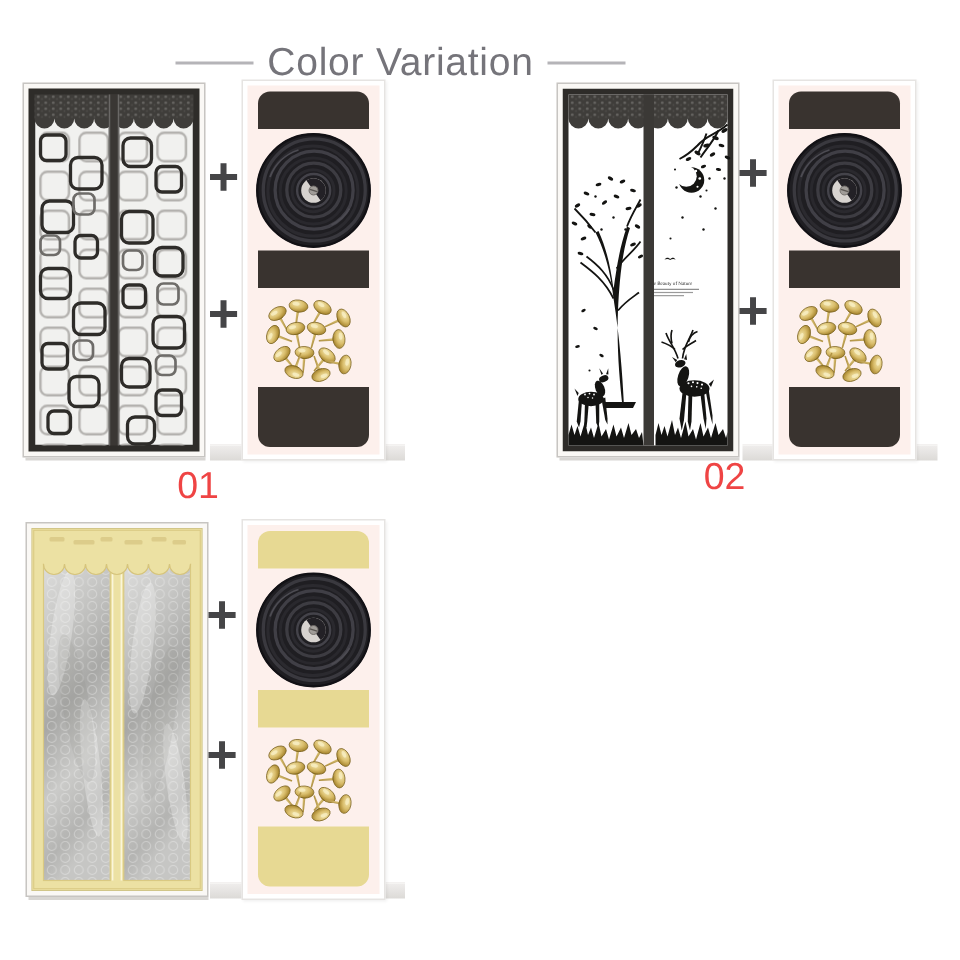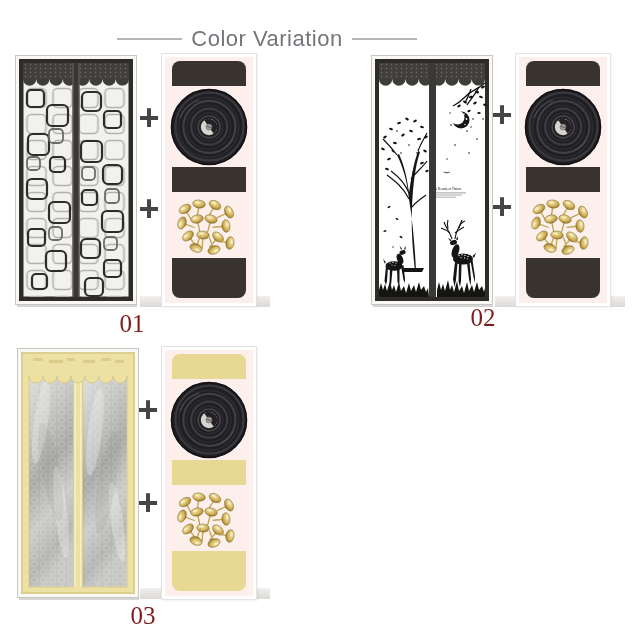--- a/index.html
+++ b/index.html
@@ -1,21 +1,21 @@
 <!DOCTYPE html>
 <html style="--title-gray: #75747a; --block-dark: #39332f; --block-khaki: #e7d993; --strip-bg: #fdf0ec; --mesh-dark: #2e2c29; --door3-khaki: #ece1a3; --gold: #c3a44e;"><head>
 <meta charset="utf-8">
 <style>
   html,body{margin:0;padding:0;background:#fff;}
   .stage{position:relative;width:640px;height:640px;background:#ffffff;overflow:hidden;
          font-family:"Liberation Sans",sans-serif;}
   
   .title-row{position:absolute;left:117px;top:26px;width:300px;display:flex;align-items:center;gap:9px;}
   .title-dash{height:2px;background:#b5b4b8;flex:1;}
-  .title-text{font-size:22px;color:var(--title-gray,#75747a);white-space:nowrap;letter-spacing:0.5px;text-align:right;}
+  .title-text{font-size:26px;color:var(--title-gray,#75747a);white-space:nowrap;letter-spacing:0.5px;text-align:right;}
   
   .door{position:absolute;width:122px;height:250px;box-sizing:border-box;
         border:1px solid #c7c5c2;background:#faf8f5;padding:3px;}
   .door svg{display:block;}
   .door-shadow{position:absolute;height:2px;background:#d8d6d3;}
   
   .plus{position:absolute;width:26px;height:36px;font-size:36px;line-height:36px;font-weight:700;
         color:#454547;text-align:center;}
   
   .strip{position:absolute;width:96px;height:254px;background:#ffffff;border:1px solid #e6e4e2;
@@ -25,22 +25,22 @@
   .block-top{top:4px;height:25px;border-radius:8px 8px 0 0;}
   .block-mid{top:110px;height:25px;}
   .block-bottom{top:201px;height:40px;border-radius:0 0 8px 8px;}
   .strip--dark .block{background:var(--block-dark,#39332f);}
   .strip--khaki .block{background:var(--block-khaki,#e7d993);}
   .roll-slot{position:absolute;top:31px;left:50%;margin-left:-39px;width:78px;height:78px;}
   .pins-slot{position:absolute;top:138px;left:50%;margin-left:-38px;width:76px;height:64px;}
   
   .baseboard{position:absolute;height:10px;background:linear-gradient(#efedec,#dcdad7);border-top:1px solid #f3f1f0;}
   
-  .num-label{position:absolute;width:60px;text-align:center;font-family:Liberation Serif, serif;
-             font-size:25px;color:#7f1d1d;}
+  .num-label{position:absolute;width:60px;text-align:center;font-family:Liberation Sans, sans-serif;
+             font-size:25px;color:#ef4444;}
 </style>
 </head>
 <body>
 
 <div class="stage">
 
   <div class="title-row">
     <div class="title-dash"></div>
     <div class="title-text">Color Variation</div>
     <div class="title-dash"></div>
@@ -512,15 +512,14 @@
     <use href="#tack" transform="translate(47,42) rotate(40)"></use>
     <use href="#tack" transform="translate(25,53) rotate(-160)"></use>
     <use href="#tack" transform="translate(43,55) rotate(160)"></use>
     <use href="#tack" transform="translate(59,48) rotate(100)"></use>
   </svg>
 </div>
       <div class="block block-bottom"></div>
     </div>
   </div>
 
-  <div class="num-label" style="left:113px;top:602px;">03</div>
 
 </div>
 
 </body></html>

